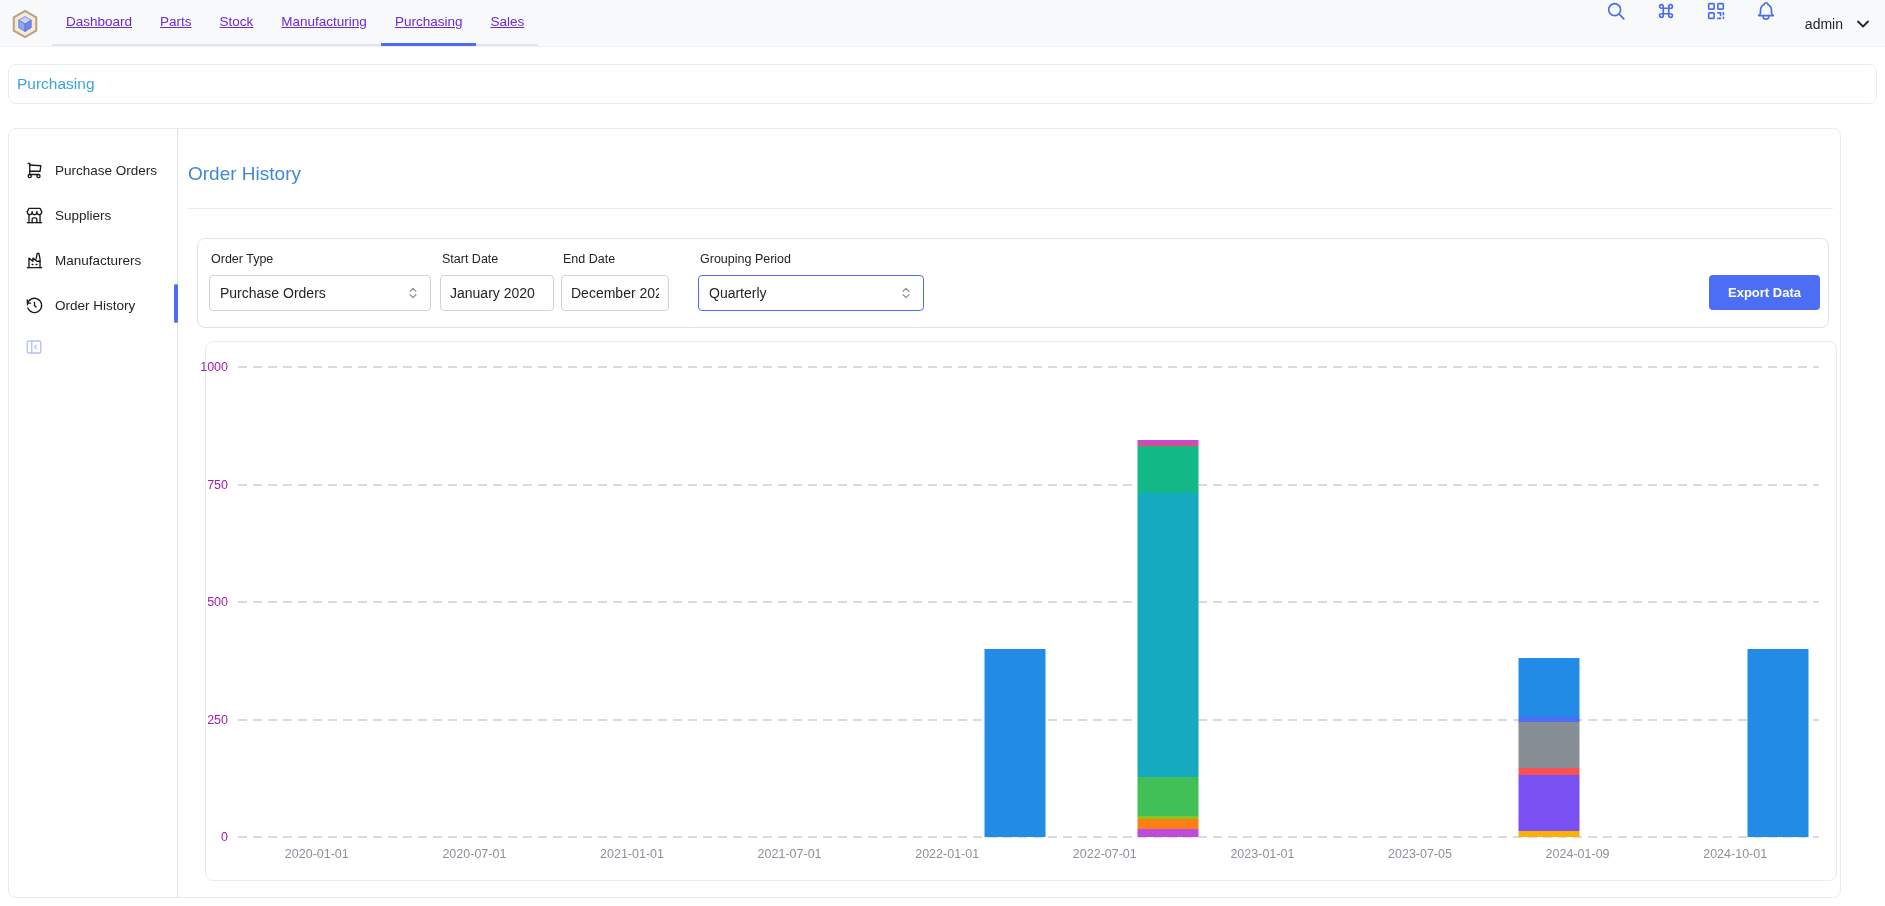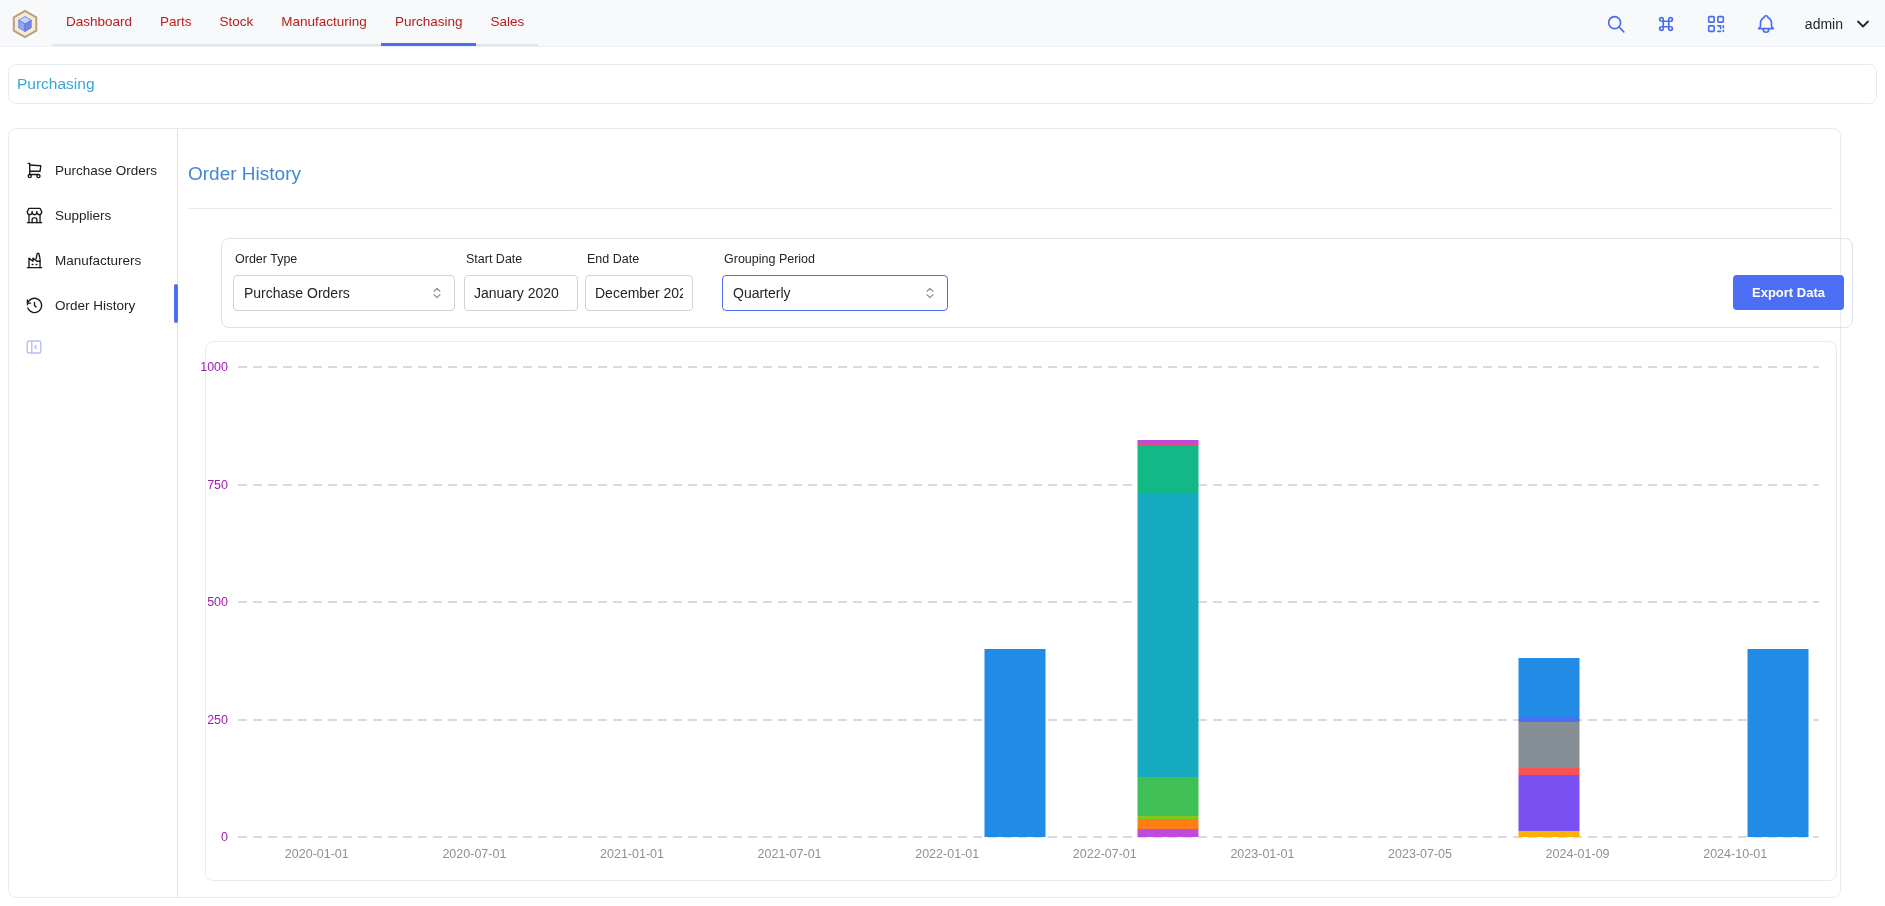--- a/index.html
+++ b/index.html
@@ -5,24 +5,24 @@
   html,body{margin:0;padding:0;background:#fff;}
   #canvas{position:relative;width:1885px;height:906px;overflow:hidden;
           font-family:"Liberation Sans",sans-serif;color:#212529;background:#fff;}
 
   
   .navbar{position:absolute;top:0;left:0;width:1885px;height:47px;background:#f8f9fa;
           border-bottom:1px solid #edeff2;display:flex;align-items:center;box-sizing:border-box;}
   .logo{position:absolute;left:10px;top:9px;width:30px;height:30px;}
   .tabs{position:absolute;left:52px;top:0;height:46px;display:flex;align-items:stretch;
         border-bottom:2px solid #e2e5ec;box-sizing:border-box;}
-  .tab{display:flex;align-items:center;padding:0 14px;font-size:13.5px;color:#b91c1c;
-       cursor:pointer;border-bottom:3px solid transparent;margin-bottom:-2px;white-space:nowrap;}
+  .tab{display:flex;align-items:center;padding:0 14px;font-size:13.5px;color:#6d28d9;
+       cursor:pointer;border-bottom:3px solid transparent;margin-bottom:-2px;white-space:nowrap;text-decoration:underline;}
   .tab.active{border-bottom-color:#4c6ef5;}
-  .nav-right{position:absolute;right:12px;top:0;height:47px;display:flex;align-items:center;gap:28px;}
+  .nav-right{position:absolute;right:12px;top:0;height:47px;display:flex;gap:28px;}
   .nav-icon{width:22px;height:22px;color:#4a6cf0;display:flex;align-items:center;justify-content:center;cursor:pointer;}
   .nav-icon svg{width:22px;height:22px;}
   .user{display:flex;align-items:center;gap:10px;cursor:pointer;}
   .user-name{font-size:14px;color:#25262b;}
   .user-chev{width:20px;height:20px;color:#25262b;}
 
   
   .crumbbar{position:absolute;left:8px;top:64px;width:1869px;height:40px;background:#fff;
             border:1px solid #e9ecef;border-radius:8px;box-sizing:border-box;
             display:flex;align-items:center;padding-left:8px;}
@@ -42,21 +42,21 @@
   .side-label{font-size:13.5px;color:#212529;white-space:nowrap;}
   .active-mark{position:absolute;left:165px;top:155px;width:4px;height:39px;background:#4c6ef5;border-radius:2px;}
   .collapse-btn{margin-top:16px;margin-left:16px;width:18px;height:18px;color:#b4c0f5;cursor:pointer;}
   .collapse-btn svg{width:18px;height:18px;}
 
   
   .sec-title{position:absolute;left:179px;top:34px;font-size:19px;color:#4287d6;}
   .sec-hr{position:absolute;left:179px;top:79px;width:1645px;height:1px;background:#e9ecef;}
 
   
-  .filter-card{position:absolute;left:212px;top:109px;width:1632px;height:90px;
+  .filter-card{position:absolute;left:188px;top:109px;width:1632px;height:90px;
                border:1px solid #dee2e6;border-radius:8px;box-sizing:border-box;}
   .f-label{position:absolute;top:13px;font-size:12.5px;color:#212529;font-weight:500;}
   .f-select,.f-input{position:absolute;top:36px;height:36px;border:1px solid #ced4da;border-radius:4px;
             box-sizing:border-box;background:#fff;font-size:14px;color:#212529;
             font-family:"Liberation Sans",sans-serif;display:flex;align-items:center;padding:0 10px;cursor:pointer;}
   .f-select{justify-content:space-between;}
   .f-select.focused{border:1.5px solid #4c6ef5;gap:45px;}
   .updown{width:14px;height:14px;color:#868e96;flex:0 0 auto;}
   .f-input{padding:0 9px;}
   input.f-input{cursor:text;}

